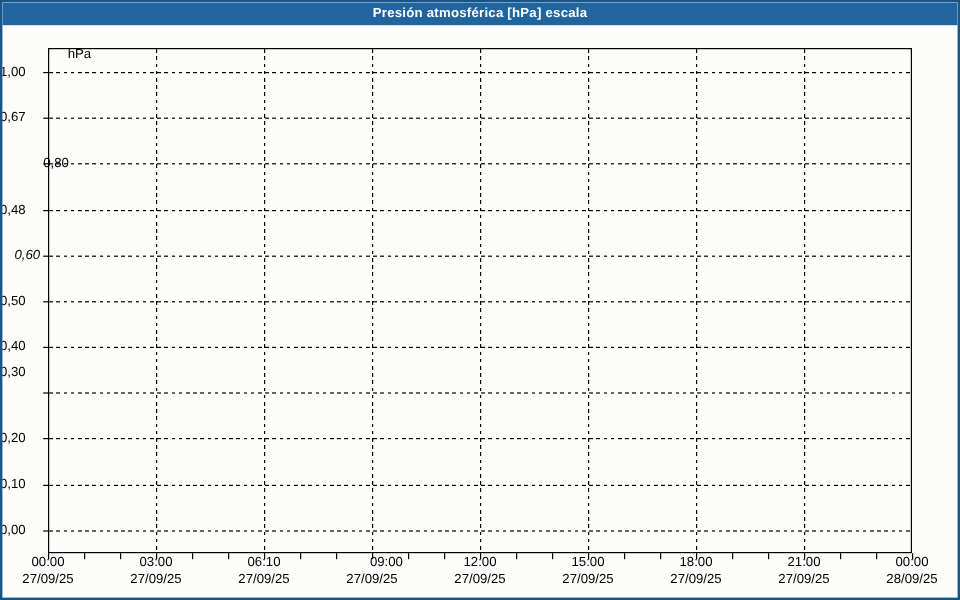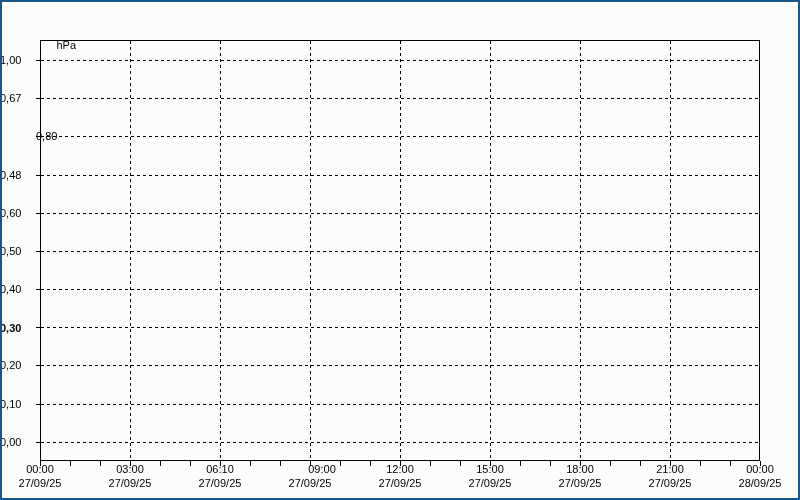--- a/index.html
+++ b/index.html
@@ -66,47 +66,50 @@
     position:absolute;
     text-align:center;
     font-size:11px;line-height:13px;
     white-space:nowrap;
   }
 </style>
 </head>
 <body>
 
 <div class="window">
+  <div class="titlebar">
+    <span>Presión atmosférica [hPa] escala</span>
+  </div>
   <div class="chart-area" id="chart-area">
     <div class="unit-label">hPa</div>
     <div class="plot" id="plot"></div>
   <div class="hgrid" style="top: 60px; left: 41px; width: 718px;"></div>
       <div class="ytick" style="top: 60px; left: 36px; width: 4px;"></div>
       <div class="ylab" style="top: 53px; left: 0px; width: 36px;">1,00</div>
       <div class="hgrid" style="top: 98.17px; left: 41px; width: 718px;"></div>
       <div class="ytick" style="top: 98.17px; left: 36px; width: 4px;"></div>
       <div class="ylab" style="top: 91.17px; left: 0px; width: 36px;">0,67</div>
       <div class="hgrid" style="top: 136.34px; left: 41px; width: 718px;"></div>
       <div class="ytick" style="top: 136.34px; left: 36px; width: 4px;"></div>
       <div class="ylab" style="top: 129.34px; left: 0px; width: 36px; margin-left: 36px;">0,80</div>
       <div class="hgrid" style="top: 174.51px; left: 41px; width: 718px;"></div>
       <div class="ytick" style="top: 174.51px; left: 36px; width: 4px;"></div>
       <div class="ylab" style="top: 167.51px; left: 0px; width: 36px;">0,48</div>
       <div class="hgrid" style="top: 212.68px; left: 41px; width: 718px;"></div>
       <div class="ytick" style="top: 212.68px; left: 36px; width: 4px;"></div>
-      <div class="ylab" style="top: 205.68px; left: 0px; width: 36px;">0,60</div>
+      <div class="ylab" style="top: 205.68px; left: 12px; width: 36px; font-style: italic;">0,60</div>
       <div class="hgrid" style="top: 250.85px; left: 41px; width: 718px;"></div>
       <div class="ytick" style="top: 250.85px; left: 36px; width: 4px;"></div>
       <div class="ylab" style="top: 243.85px; left: 0px; width: 36px;">0,50</div>
       <div class="hgrid" style="top: 289.02px; left: 41px; width: 718px;"></div>
       <div class="ytick" style="top: 289.02px; left: 36px; width: 4px;"></div>
       <div class="ylab" style="top: 282.02px; left: 0px; width: 36px;">0,40</div>
       <div class="hgrid" style="top: 327.19px; left: 41px; width: 718px;"></div>
       <div class="ytick" style="top: 327.19px; left: 36px; width: 4px;"></div>
-      <div class="ylab" style="top: 321px; left: 0px; width: 36px; font-weight: bold;">0,30</div>
+      <div class="ylab" style="top: 303px; left: 0px; width: 36px;">0,30</div>
       <div class="hgrid" style="top: 365.36px; left: 41px; width: 718px;"></div>
       <div class="ytick" style="top: 365.36px; left: 36px; width: 4px;"></div>
       <div class="ylab" style="top: 358.36px; left: 0px; width: 36px;">0,20</div>
       <div class="hgrid" style="top: 403.53px; left: 41px; width: 718px;"></div>
       <div class="ytick" style="top: 403.53px; left: 36px; width: 4px;"></div>
       <div class="ylab" style="top: 396.53px; left: 0px; width: 36px;">0,10</div>
       <div class="hgrid" style="top: 441.7px; left: 41px; width: 718px;"></div>
       <div class="ytick" style="top: 441.7px; left: 36px; width: 4px;"></div>
       <div class="ylab" style="top: 434.7px; left: 0px; width: 36px;">0,00</div>
       <div class="vgrid" style="left: 130px; top: 41px; height: 419px;"></div>

